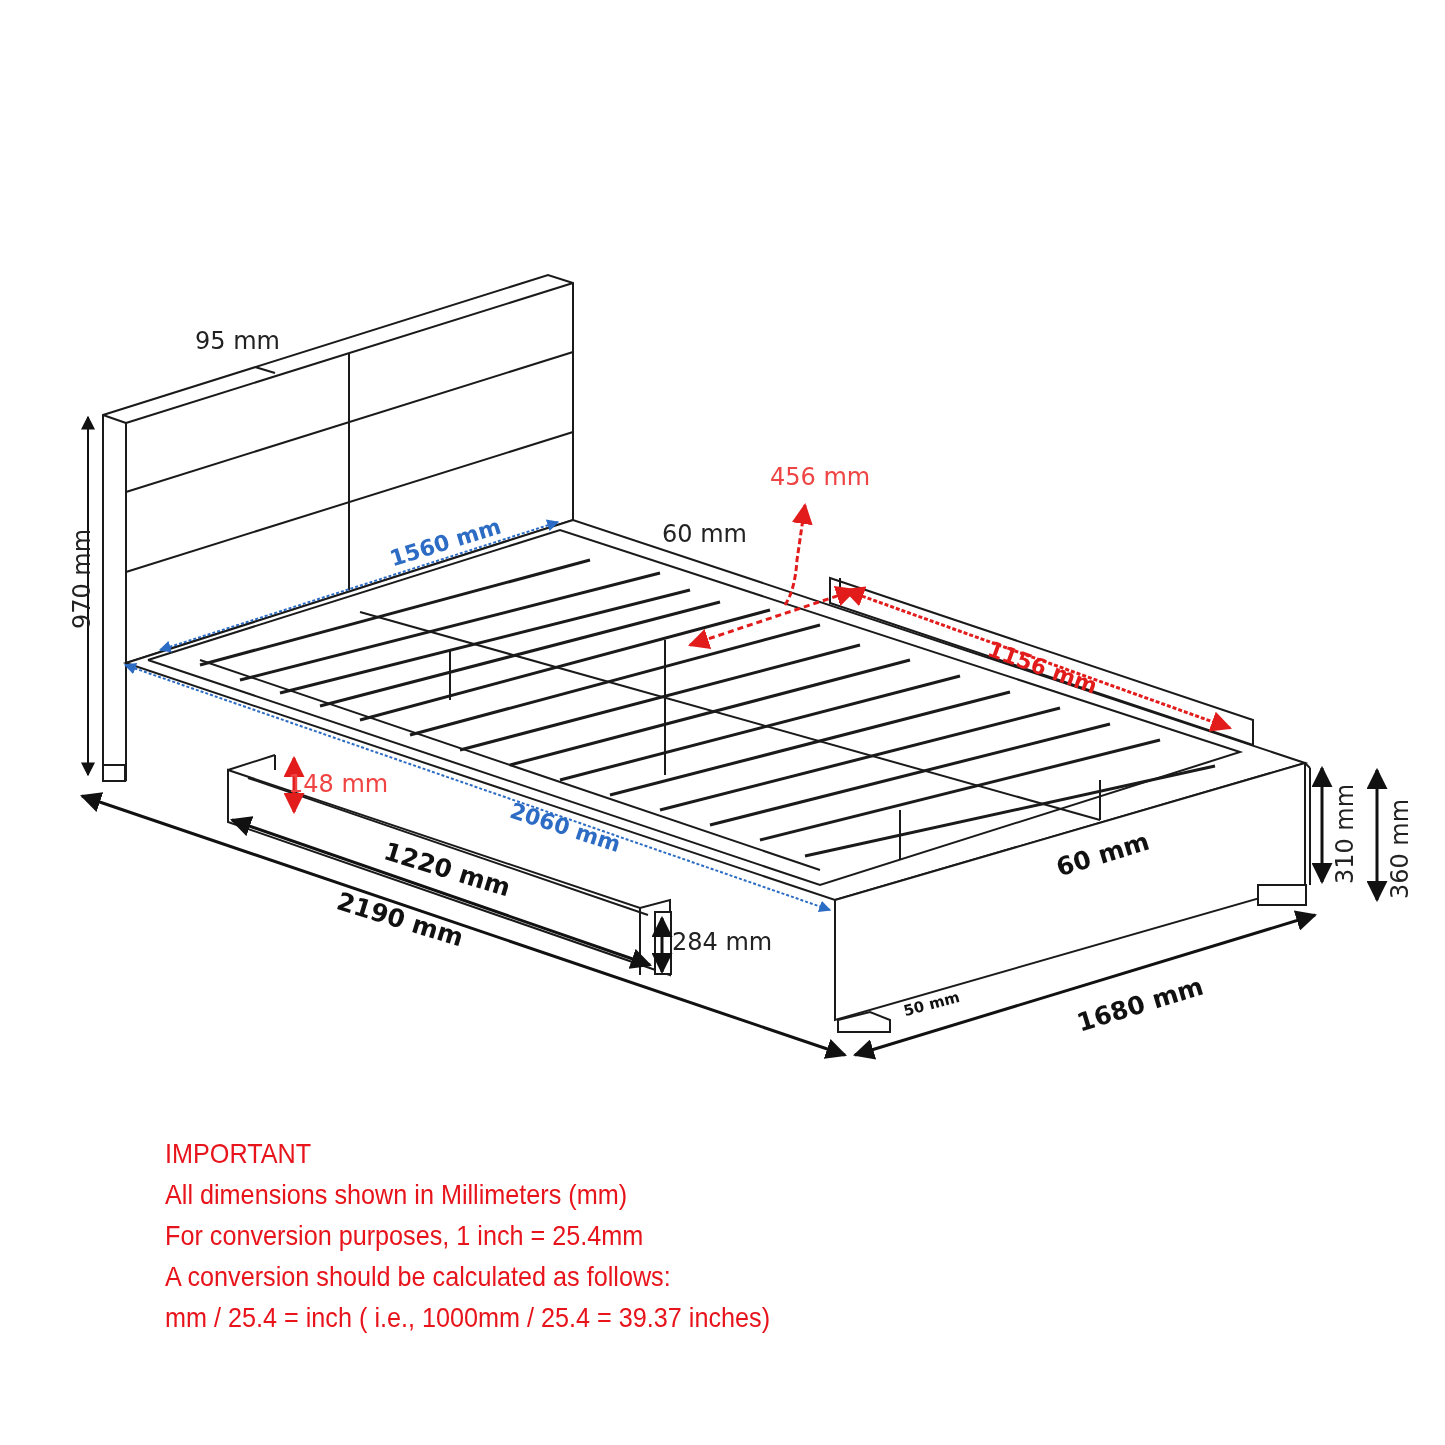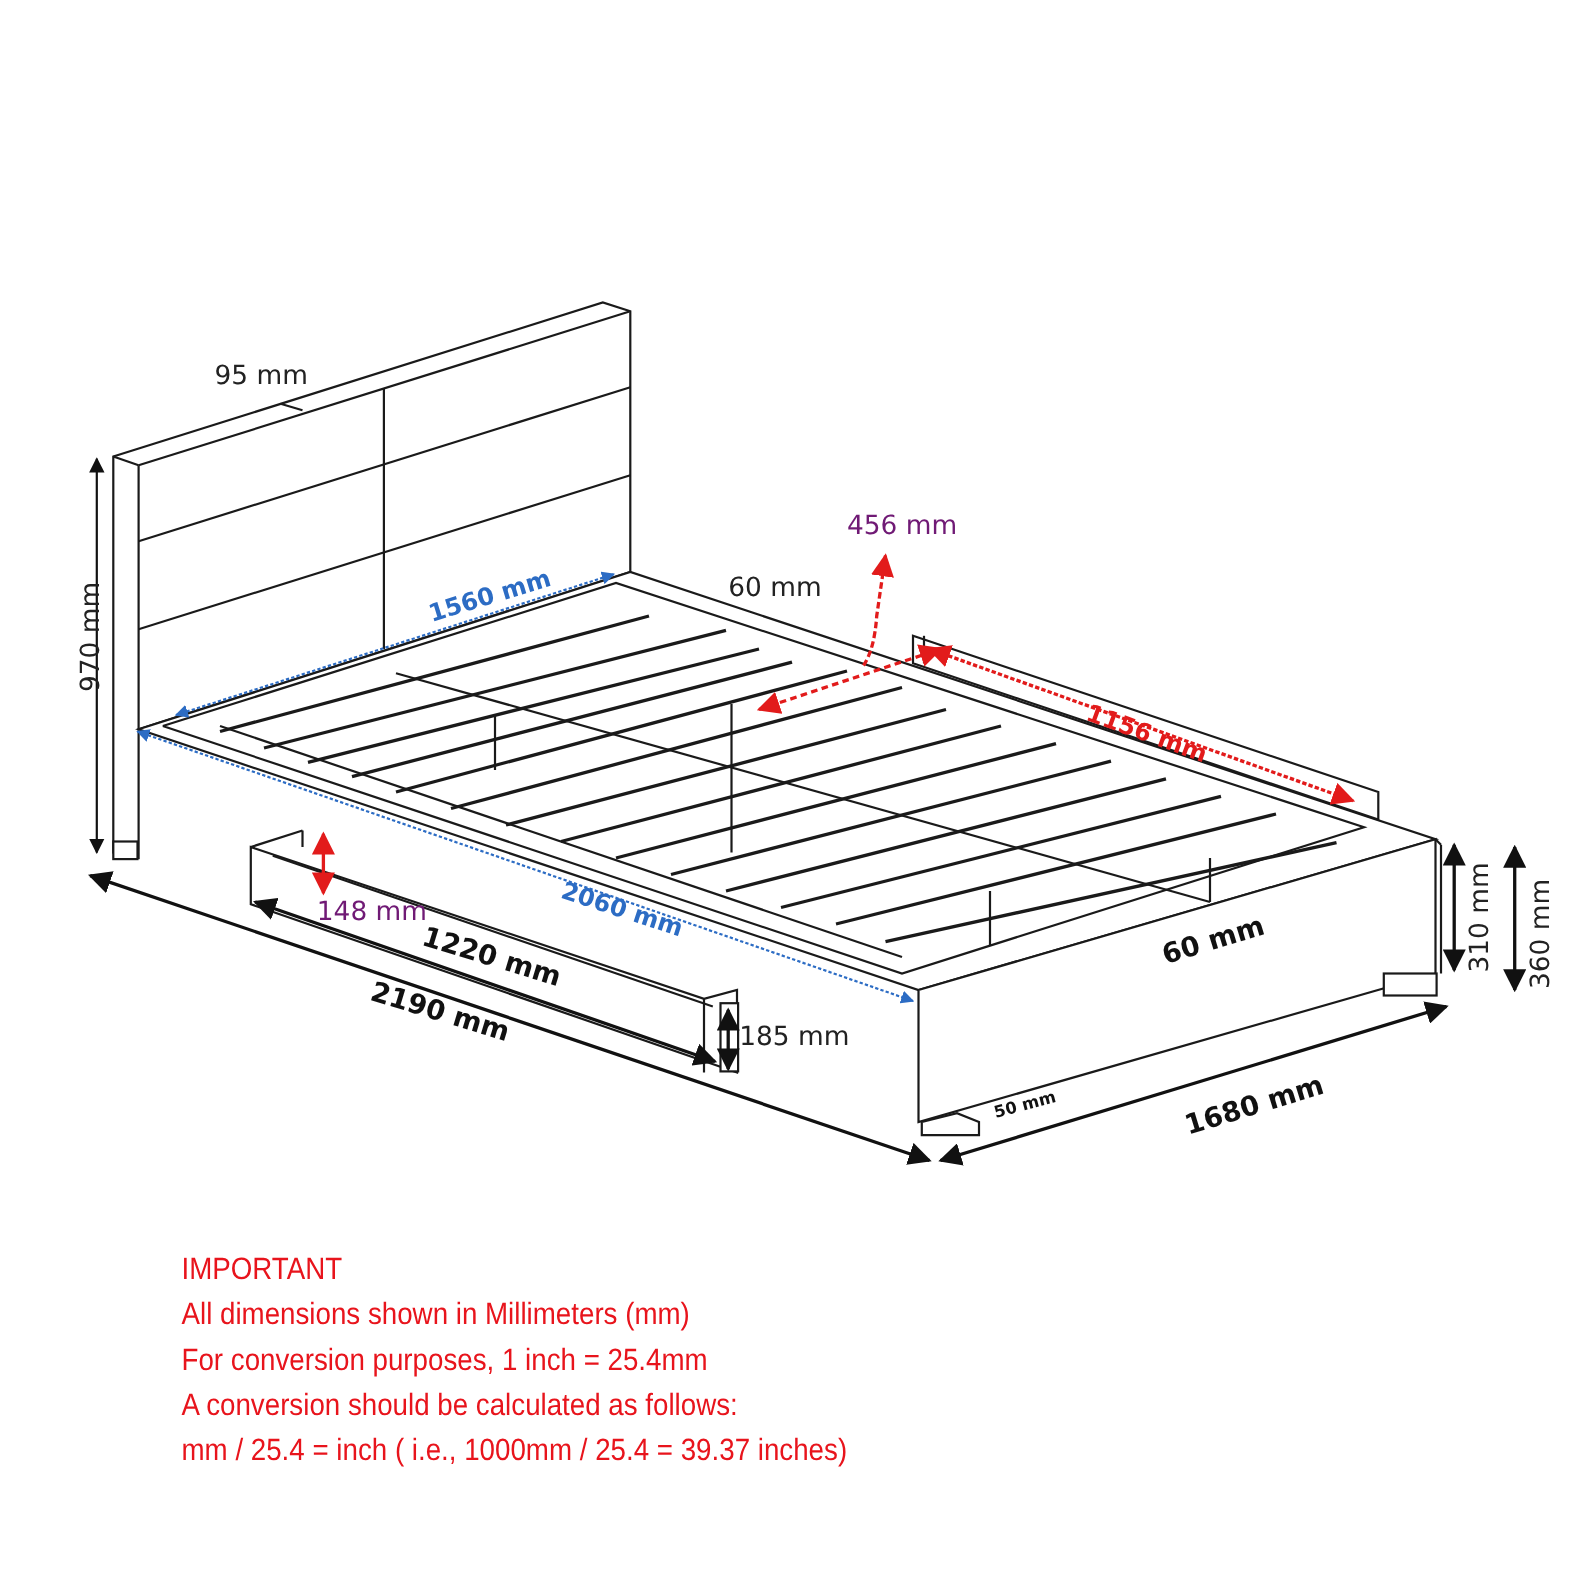--- a/index.html
+++ b/index.html
@@ -2,21 +2,21 @@
 <html><head>
 <meta charset="utf-8">
 <style>
   html,body{margin:0;padding:0;background:#ffffff;}
   body{width:1445px;height:1445px;position:relative;overflow:hidden;font-family:"DejaVu Sans",sans-serif;}
   #diagram{position:absolute;left:0;top:0;width:1445px;height:1445px;text-align:right;}
   .lbl{position:absolute;white-space:nowrap;}
   .thin{font-family:"DejaVu Sans",sans-serif;font-size:24px;color:#222;}
   .bold{font-family:"DejaVu Sans",sans-serif;font-weight:bold;font-size:25px;color:#111;}
   .blue{font-family:"DejaVu Sans",sans-serif;font-weight:bold;font-size:22px;color:#2c6cc4;}
-  .red{font-family:"DejaVu Sans",sans-serif;font-size:24px;color:#701a75;}
+  .red{font-family:"DejaVu Sans",sans-serif;font-size:24px;color:#ef4444;}
   .redb{font-family:"DejaVu Sans",sans-serif;font-weight:bold;font-size:22px;color:#e21b1b;}
   #notes{position:absolute;left:165px;top:1133px;color:#e8141c;font-family:"Liberation Sans",sans-serif;font-size:28px;line-height:41px;transform:scaleX(0.9);transform-origin:left top;}
   #notes div{white-space:nowrap;}
 </style>
 </head>
 <body>
 
 <div id="diagram">
 <svg width="1445" height="1445" viewBox="0 0 1445 1445" xmlns="http://www.w3.org/2000/svg">
   <defs>
@@ -103,25 +103,25 @@
     <line x1="294" y1="758" x2="294" y2="812" marker-start="url(#ar)" marker-end="url(#ar)" stroke="#e21b1b" stroke-width="3"></line>
   </g>
 </svg>
 
   <span class="lbl thin" style="left:195px;top:327px;">95 mm</span>
   <span class="lbl thin" style="left:32px;top:565px;transform:rotate(-90deg);transform-origin:center;">970 mm</span>
   <span class="lbl blue" style="left:388px;top:530px;transform:rotate(-17deg);">1560 mm</span>
   <span class="lbl thin" style="left:662px;top:520px;">60 mm</span>
   <span class="lbl red" style="left:770px;top:463px;">456 mm</span>
   <span class="lbl redb" style="left:985px;top:655px;transform:rotate(20deg);">1156 mm</span>
-  <span class="lbl red" style="left:288px;top:770px;margin-top:44px;">148 mm</span>
+  <span class="lbl red" style="left:288px;top:770px;">148 mm</span>
   <span class="lbl blue" style="left:508px;top:815px;transform:rotate(18deg);">2060 mm</span>
   <span class="lbl bold" style="left:382px;top:855px;transform:rotate(17deg);">1220 mm</span>
   <span class="lbl bold" style="left:335px;top:905px;transform:rotate(17deg);">2190 mm</span>
-  <span class="lbl thin" style="left:672px;top:928px;">185 mm</span>
+  <span class="lbl thin" style="left:672px;top:928px;">284 mm</span>
   <span class="lbl bold" style="left:1055px;top:840px;transform:rotate(-17deg);">60 mm</span>
   <span class="lbl bold" style="left:903px;top:995px;font-size:15px;transform:rotate(-15deg);">50 mm</span>
   <span class="lbl bold" style="left:1075px;top:990px;transform:rotate(-17deg);">1680 mm</span>
   <span class="lbl thin" style="left:1295px;top:820px;transform:rotate(-90deg);">310 mm</span>
   <span class="lbl thin" style="left:1350px;top:835px;transform:rotate(-90deg);">360 mm</span>
 </div>
 
 <div id="notes">
   <div>IMPORTANT</div>
   <div>All dimensions shown in Millimeters (mm)</div>

